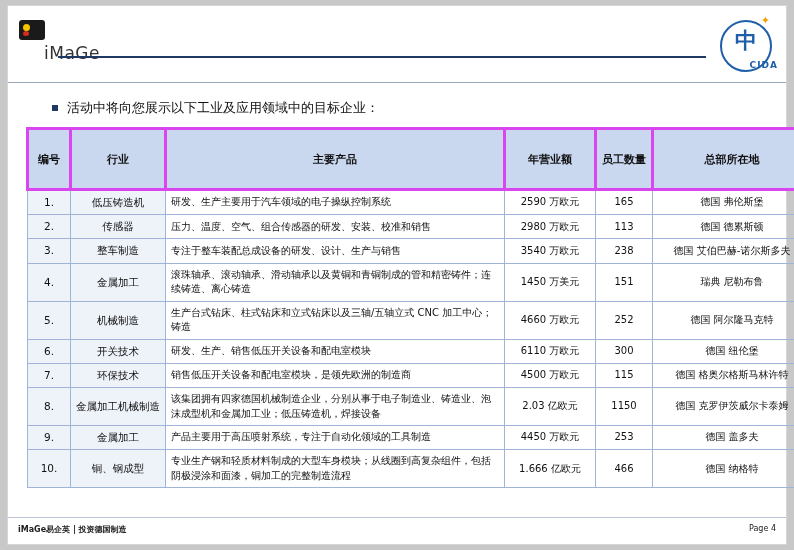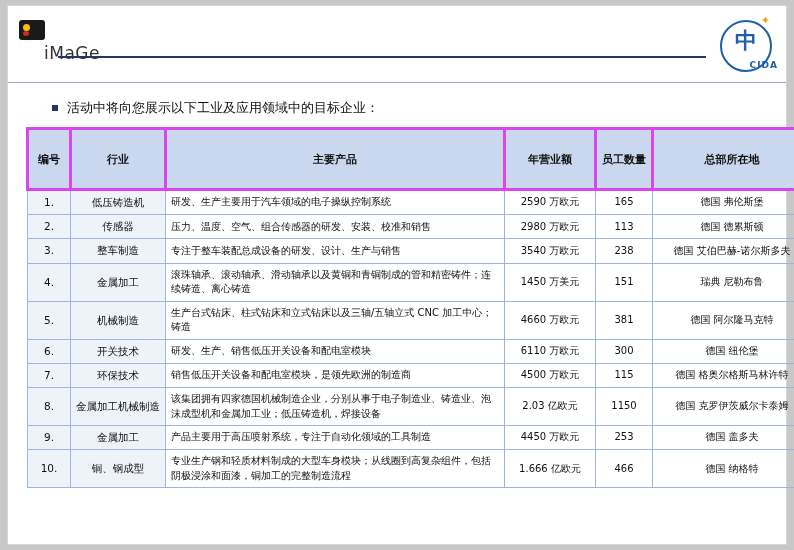--- a/index.html
+++ b/index.html
@@ -318,21 +318,21 @@
         <td class="c-prod">滚珠轴承、滚动轴承、滑动轴承以及黄铜和青铜制成的管和精密铸件；连续铸造、离心铸造</td>
         <td class="c-rev">1450 万美元</td>
         <td class="c-emp">151</td>
         <td class="c-hq">瑞典 尼勒布鲁</td>
       </tr>
       <tr>
         <td class="c-no">5.</td>
         <td class="c-ind">机械制造</td>
         <td class="c-prod">生产台式钻床、柱式钻床和立式钻床以及三轴/五轴立式 CNC 加工中心；铸造</td>
         <td class="c-rev">4660 万欧元</td>
-        <td class="c-emp">381</td>
+        <td class="c-emp">252</td>
         <td class="c-hq">德国 阿尔隆马克特</td>
       </tr>
       <tr>
         <td class="c-no">6.</td>
         <td class="c-ind">开关技术</td>
         <td class="c-prod">研发、生产、销售低压开关设备和配电室模块</td>
         <td class="c-rev">6110 万欧元</td>
         <td class="c-emp">300</td>
         <td class="c-hq">德国 纽伦堡</td>
       </tr>
@@ -364,14 +364,18 @@
         <td class="c-no">10.</td>
         <td class="c-ind">铜、钢成型</td>
         <td class="c-prod">专业生产钢和轻质材料制成的大型车身模块；从线圈到高复杂组件，包括阴极浸涂和面漆，铜加工的完整制造流程</td>
         <td class="c-rev">1.666 亿欧元</td>
         <td class="c-emp">466</td>
         <td class="c-hq">德国 纳格特</td>
       </tr>
     </tbody>
   </table>
 
+  <div class="footer">
+    <div class="footer-left">iMaGe易企英 | 投资德国制造</div>
+    <div class="footer-right">Page 4</div>
+  </div>
 
 </div>
 
 </body></html>

